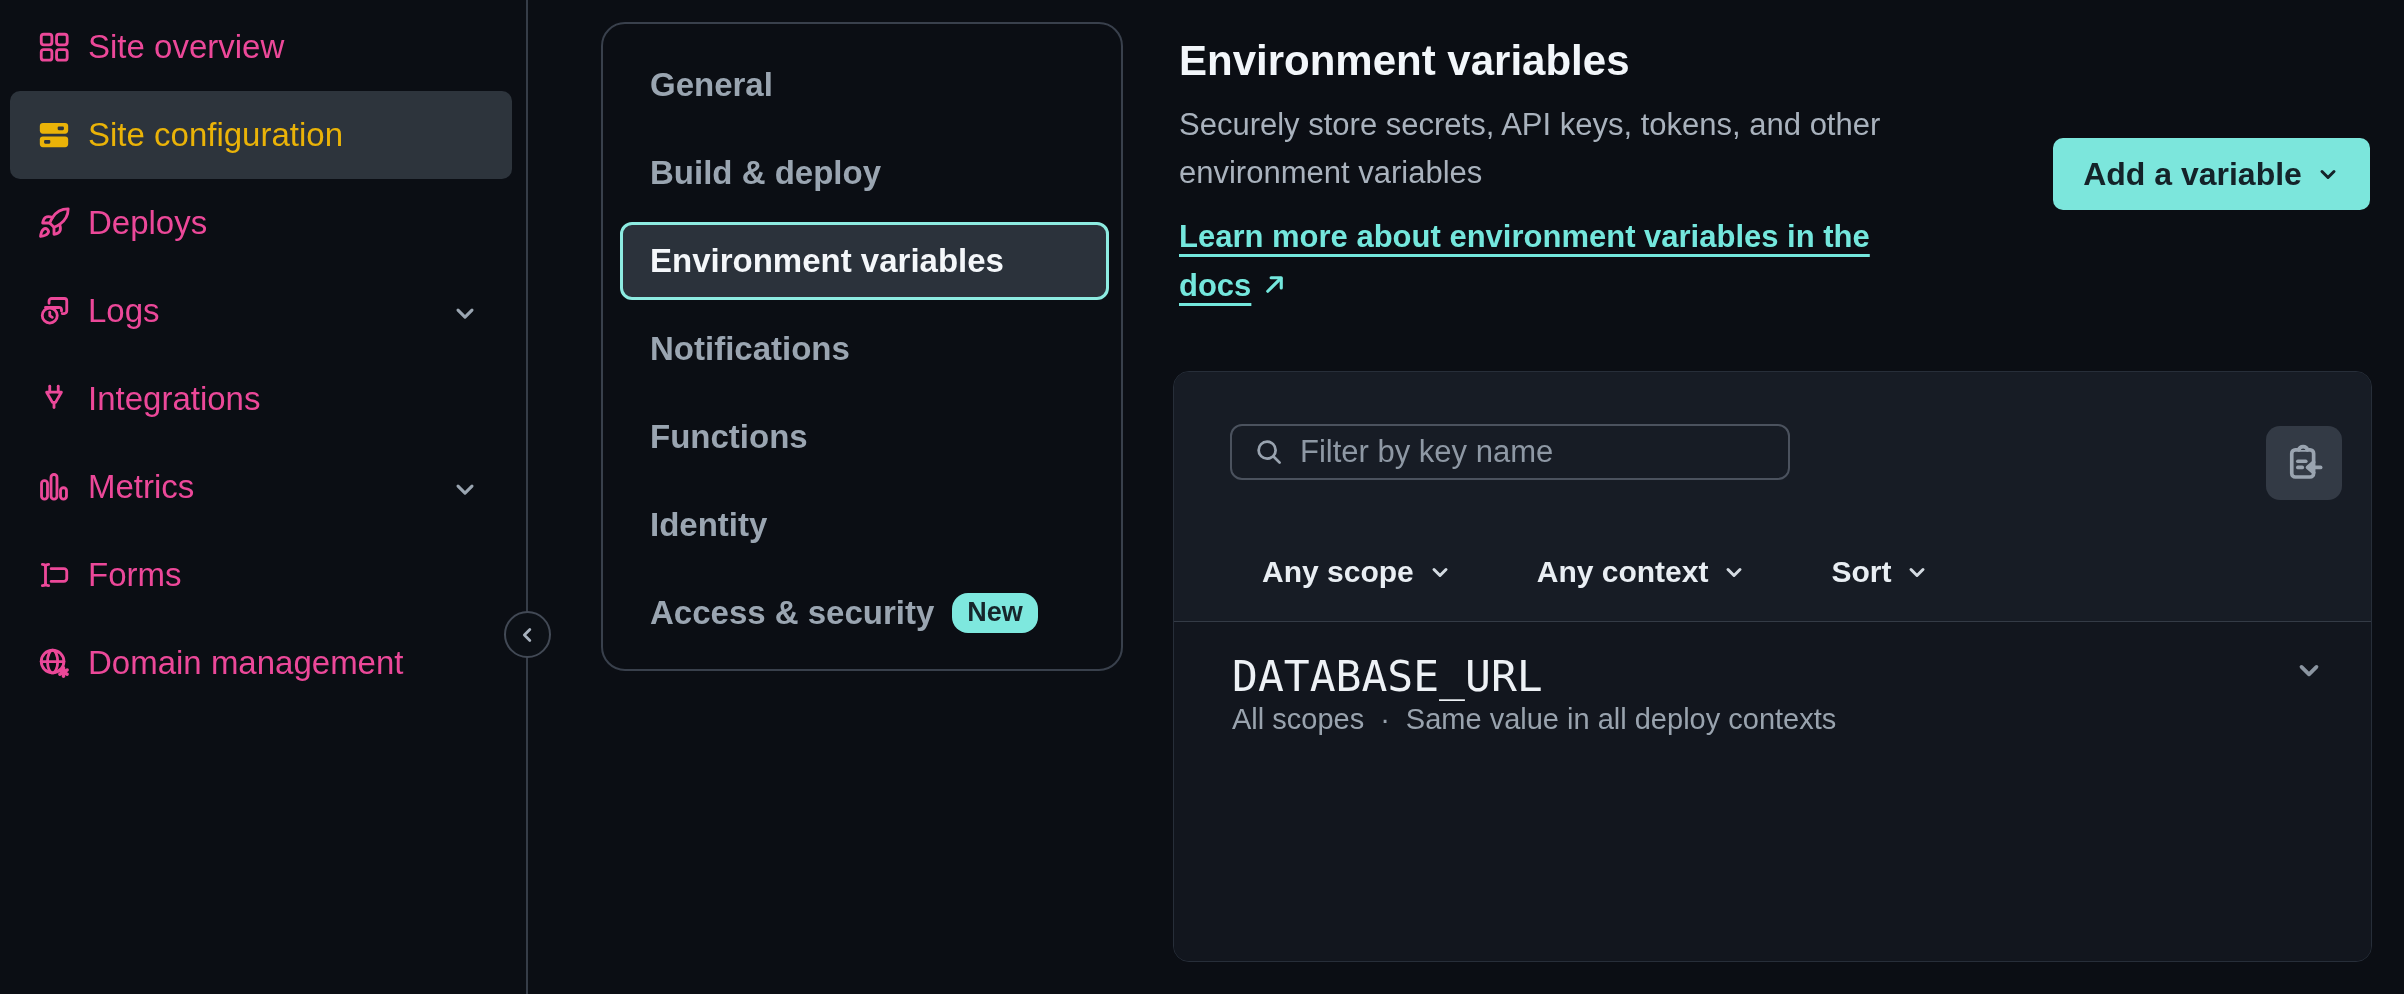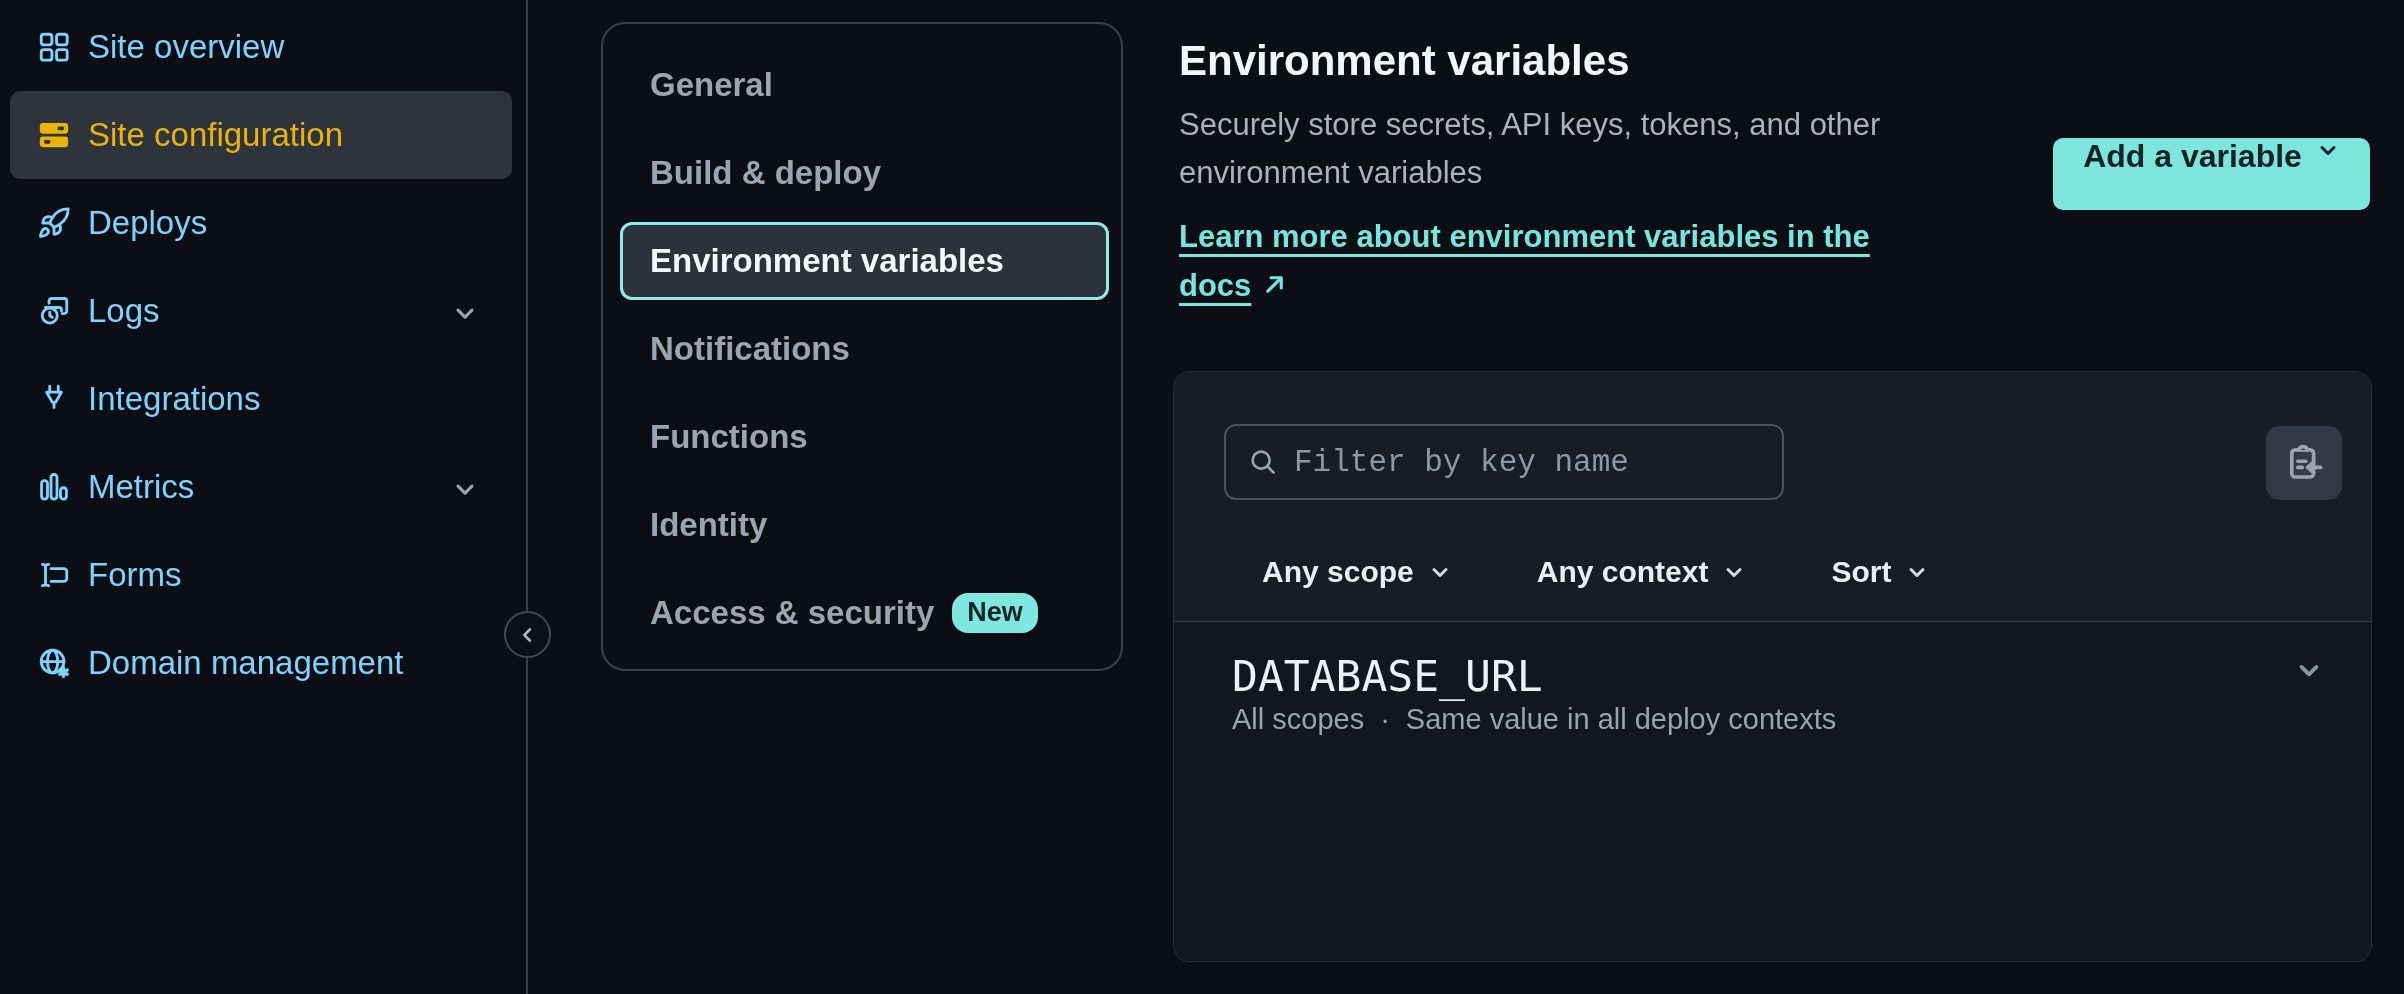--- a/index.html
+++ b/index.html
@@ -4,21 +4,21 @@
 <style>
   * { box-sizing: border-box; margin: 0; padding: 0; }
   html,body { background:#0b0e14; }
   body { font-family:"Liberation Sans","DejaVu Sans",sans-serif; }
   .page { position:relative; width:2404px; height:994px; background:#0b0e14; overflow:hidden; }
 
   
   .sidebar { position:absolute; left:0; top:3px; width:527px; display:flex; flex-direction:column; }
   .side-item { position:relative; display:flex; align-items:center; height:88px;
                margin:0 15px 0 10px; padding-left:27px; border-radius:10px;
-               color:#7dd3fc; font-size:33px; font-weight:500; cursor:pointer; }
+               color:#ec4899; font-size:33px; font-weight:500; cursor:pointer; }
   .side-item .icon { width:34px; height:34px; margin-right:17px; flex:none; display:flex; }
   .side-item .icon svg { width:34px; height:34px; }
   .side-item.selected { background:#2d343c; color:#eab308; font-weight:400; }
   .side-chevron { position:absolute; right:33px; width:28px; height:28px; color:#9aa5b1; }
   .side-chevron svg { width:28px; height:28px; }
 
   .v-divider { position:absolute; left:526px; top:0; width:2px; height:994px; background:#363d48; }
   .collapse-btn { position:absolute; left:504px; top:611px; width:47px; height:47px; border-radius:50%;
                   border:2px solid #424955; background:#0c1016; color:#a8b2be;
                   display:flex; align-items:center; justify-content:center; cursor:pointer; }
@@ -41,31 +41,31 @@
                line-height:48px; color:#a9b2bd; }
   .docs-link { position:absolute; left:1179px; top:212px; width:770px; display:block;
                font-size:31px; line-height:49px; font-weight:700; color:#74e7dd;
                text-decoration:underline; text-decoration-thickness:2.5px; text-underline-offset:7px;
                cursor:pointer; }
   .ext-arrow { display:inline-block; margin-left:10px; vertical-align:-2px; }
   .ext-arrow svg { width:27px; height:27px; }
 
   .add-btn { position:absolute; left:2053px; top:138px; width:317px; height:72px; border:none;
              border-radius:10px; background:#7ce6dc; color:#142329; font-size:32px; font-weight:700;
-             font-family:inherit; display:flex; align-items:flex-start; justify-content:center; gap:14px;
+             font-family:inherit; display:flex; align-items:center; justify-content:center; gap:14px;
              cursor:pointer; }
   .add-btn svg { width:24px; height:24px; }
 
   
   .card { position:absolute; left:1173px; top:371px; width:1199px; height:591px;
           border:1px solid #272e39; border-radius:16px; background:#12161e; overflow:hidden; }
   .filter-section { position:relative; height:250px; background:#171c25; border-bottom:1px solid #343b46; }
-  .search-box { position:absolute; left:50px; top:52px; width:560px; height:76px;
+  .search-box { position:absolute; left:56px; top:52px; width:560px; height:56px;
                 border:2px solid #4b525e; border-radius:12px; display:flex; align-items:center;
-                gap:16px; padding:0 20px 0 22px; background:transparent;font-family:Liberation Mono, monospace; }
+                gap:16px; padding:0 20px 0 22px; background:transparent; }
   .search-box .sicon { width:30px; height:30px; color:#99a3af; flex:none; display:flex; }
   .search-box .sicon svg { width:30px; height:30px; }
   .search-box input { flex:1; min-width:0; background:transparent; border:none; outline:none;
                       color:#e8edf2; font-size:31px; font-family:inherit; }
   .search-box input::placeholder { color:#8e98a4; }
   .import-btn { position:absolute; left:1092px; top:54px; width:76px; height:74px; border:none;
                 border-radius:14px; background:#333a45; color:#9aa4b0; display:flex;
                 align-items:center; justify-content:center; cursor:pointer; }
   .import-btn svg { width:42px; height:42px; }
   .filter-row { position:absolute; left:88px; top:172px; height:56px; display:flex;

